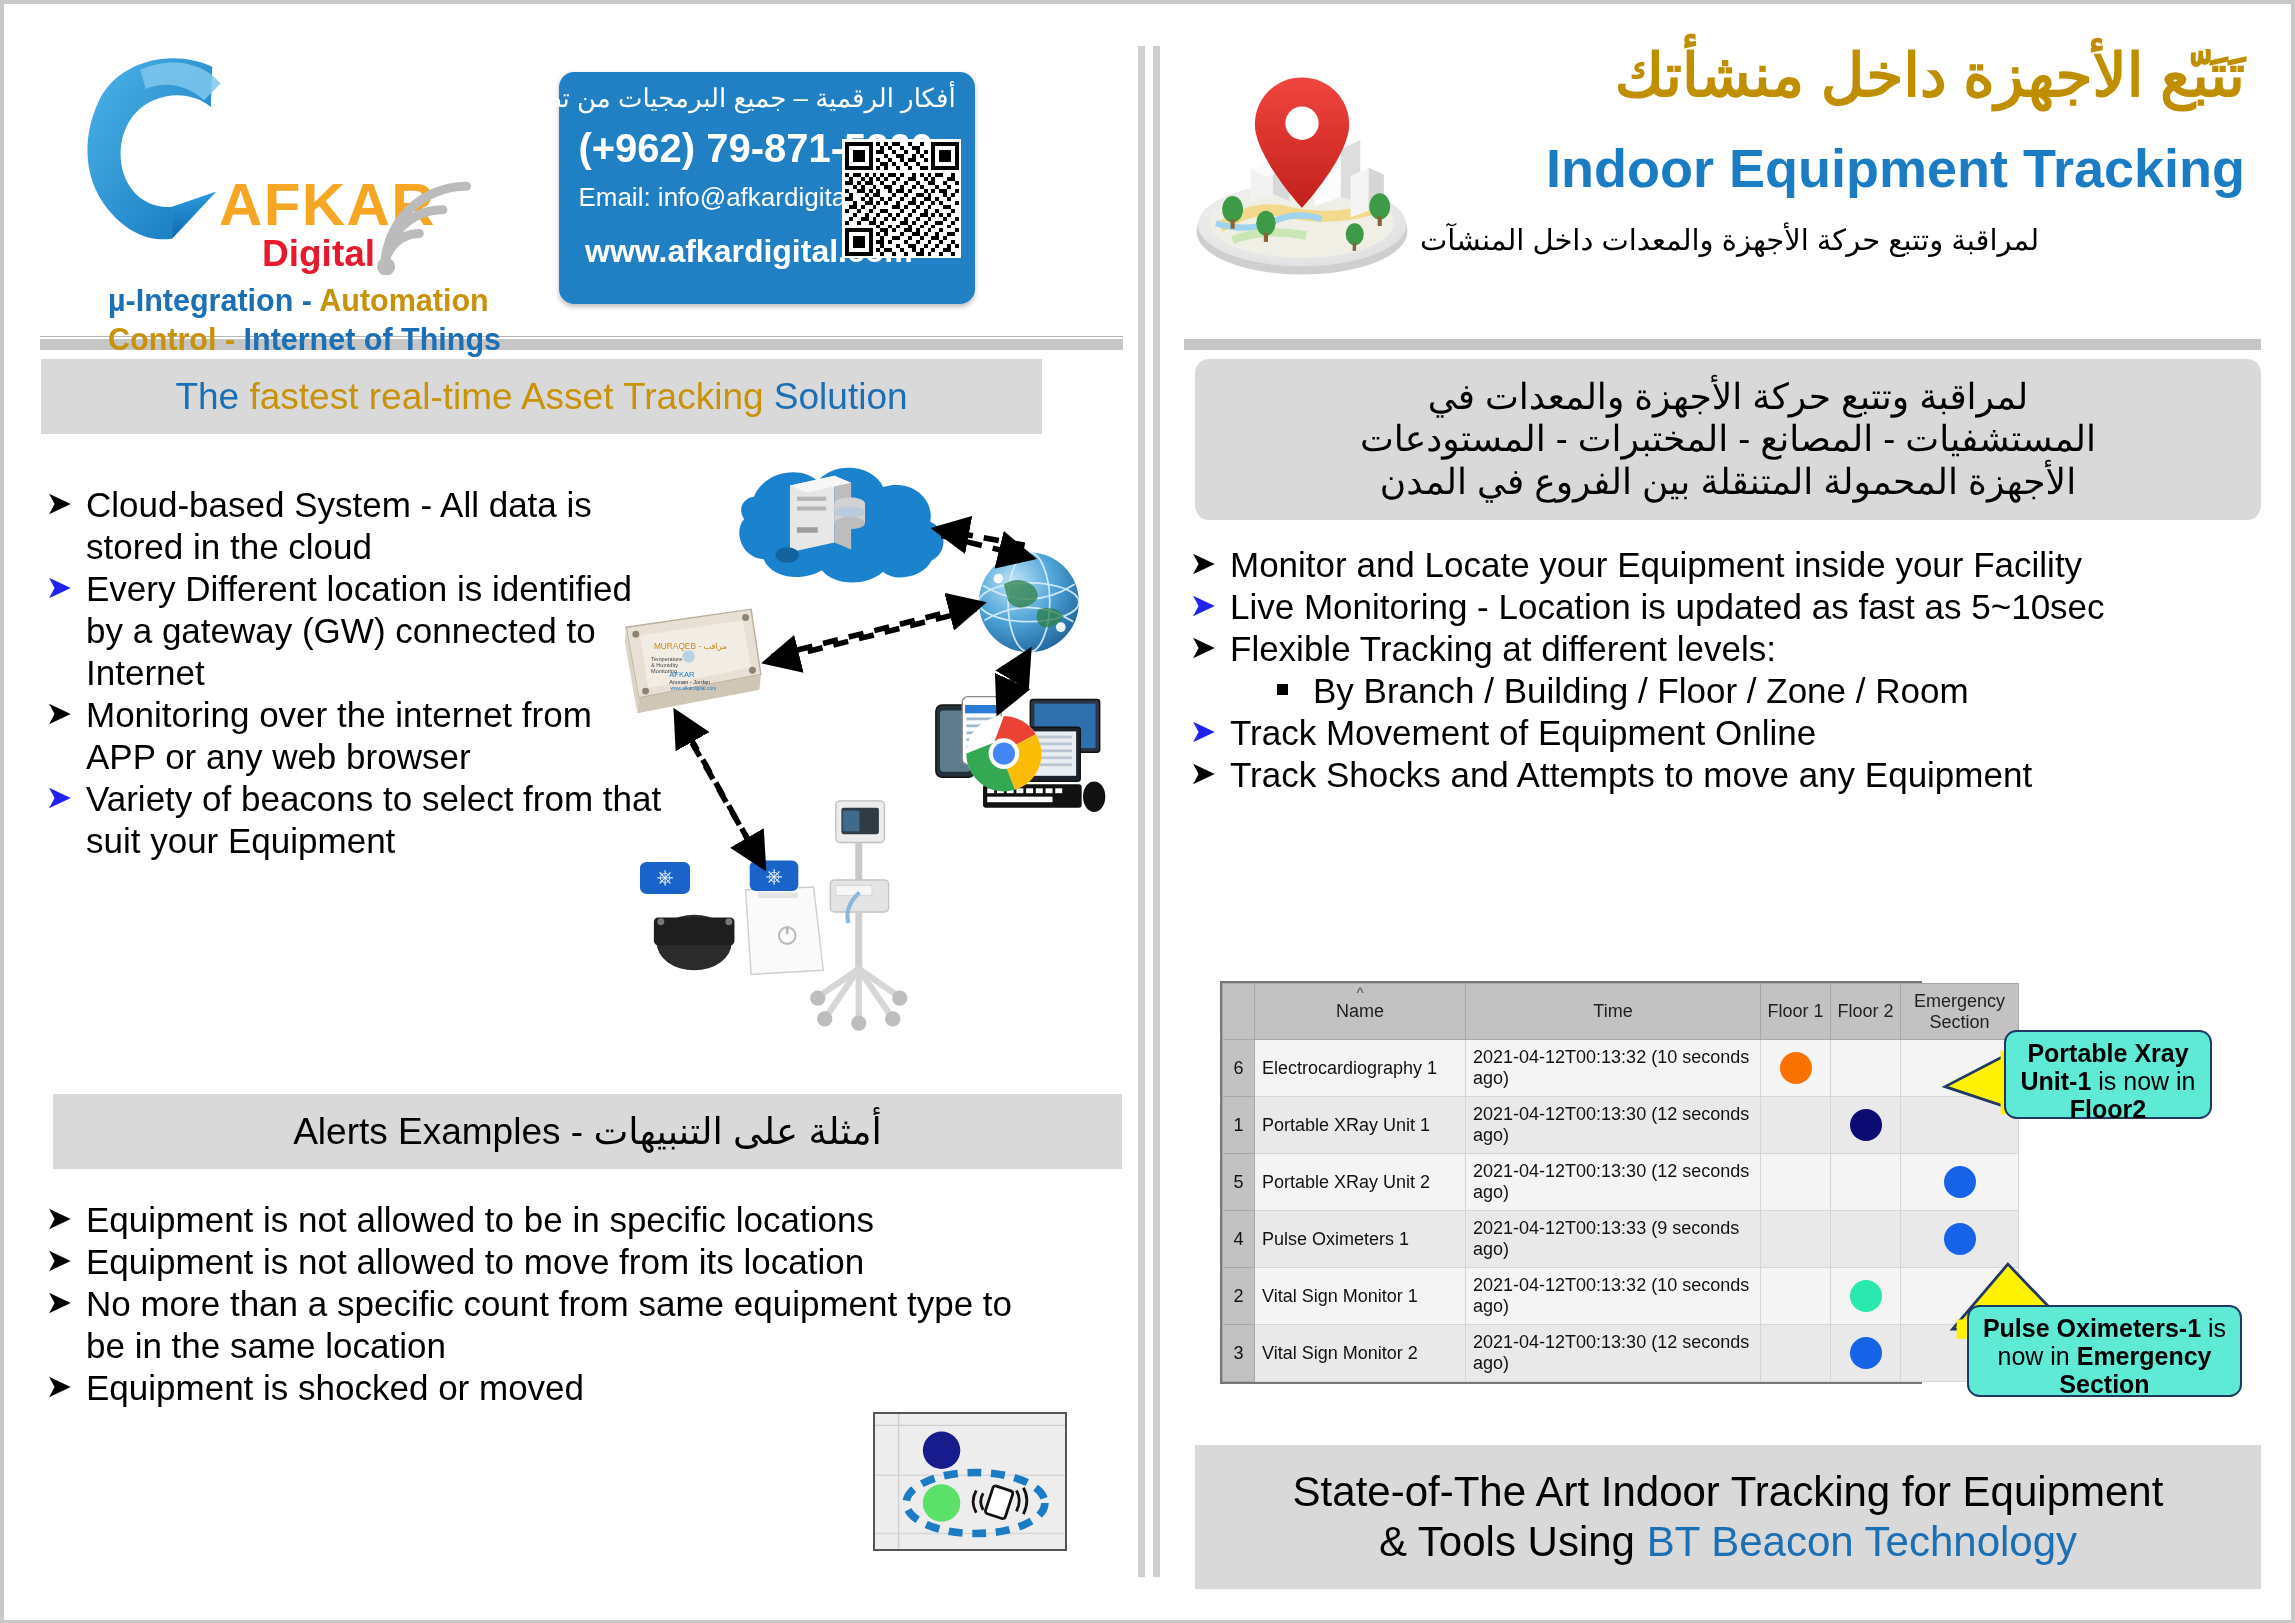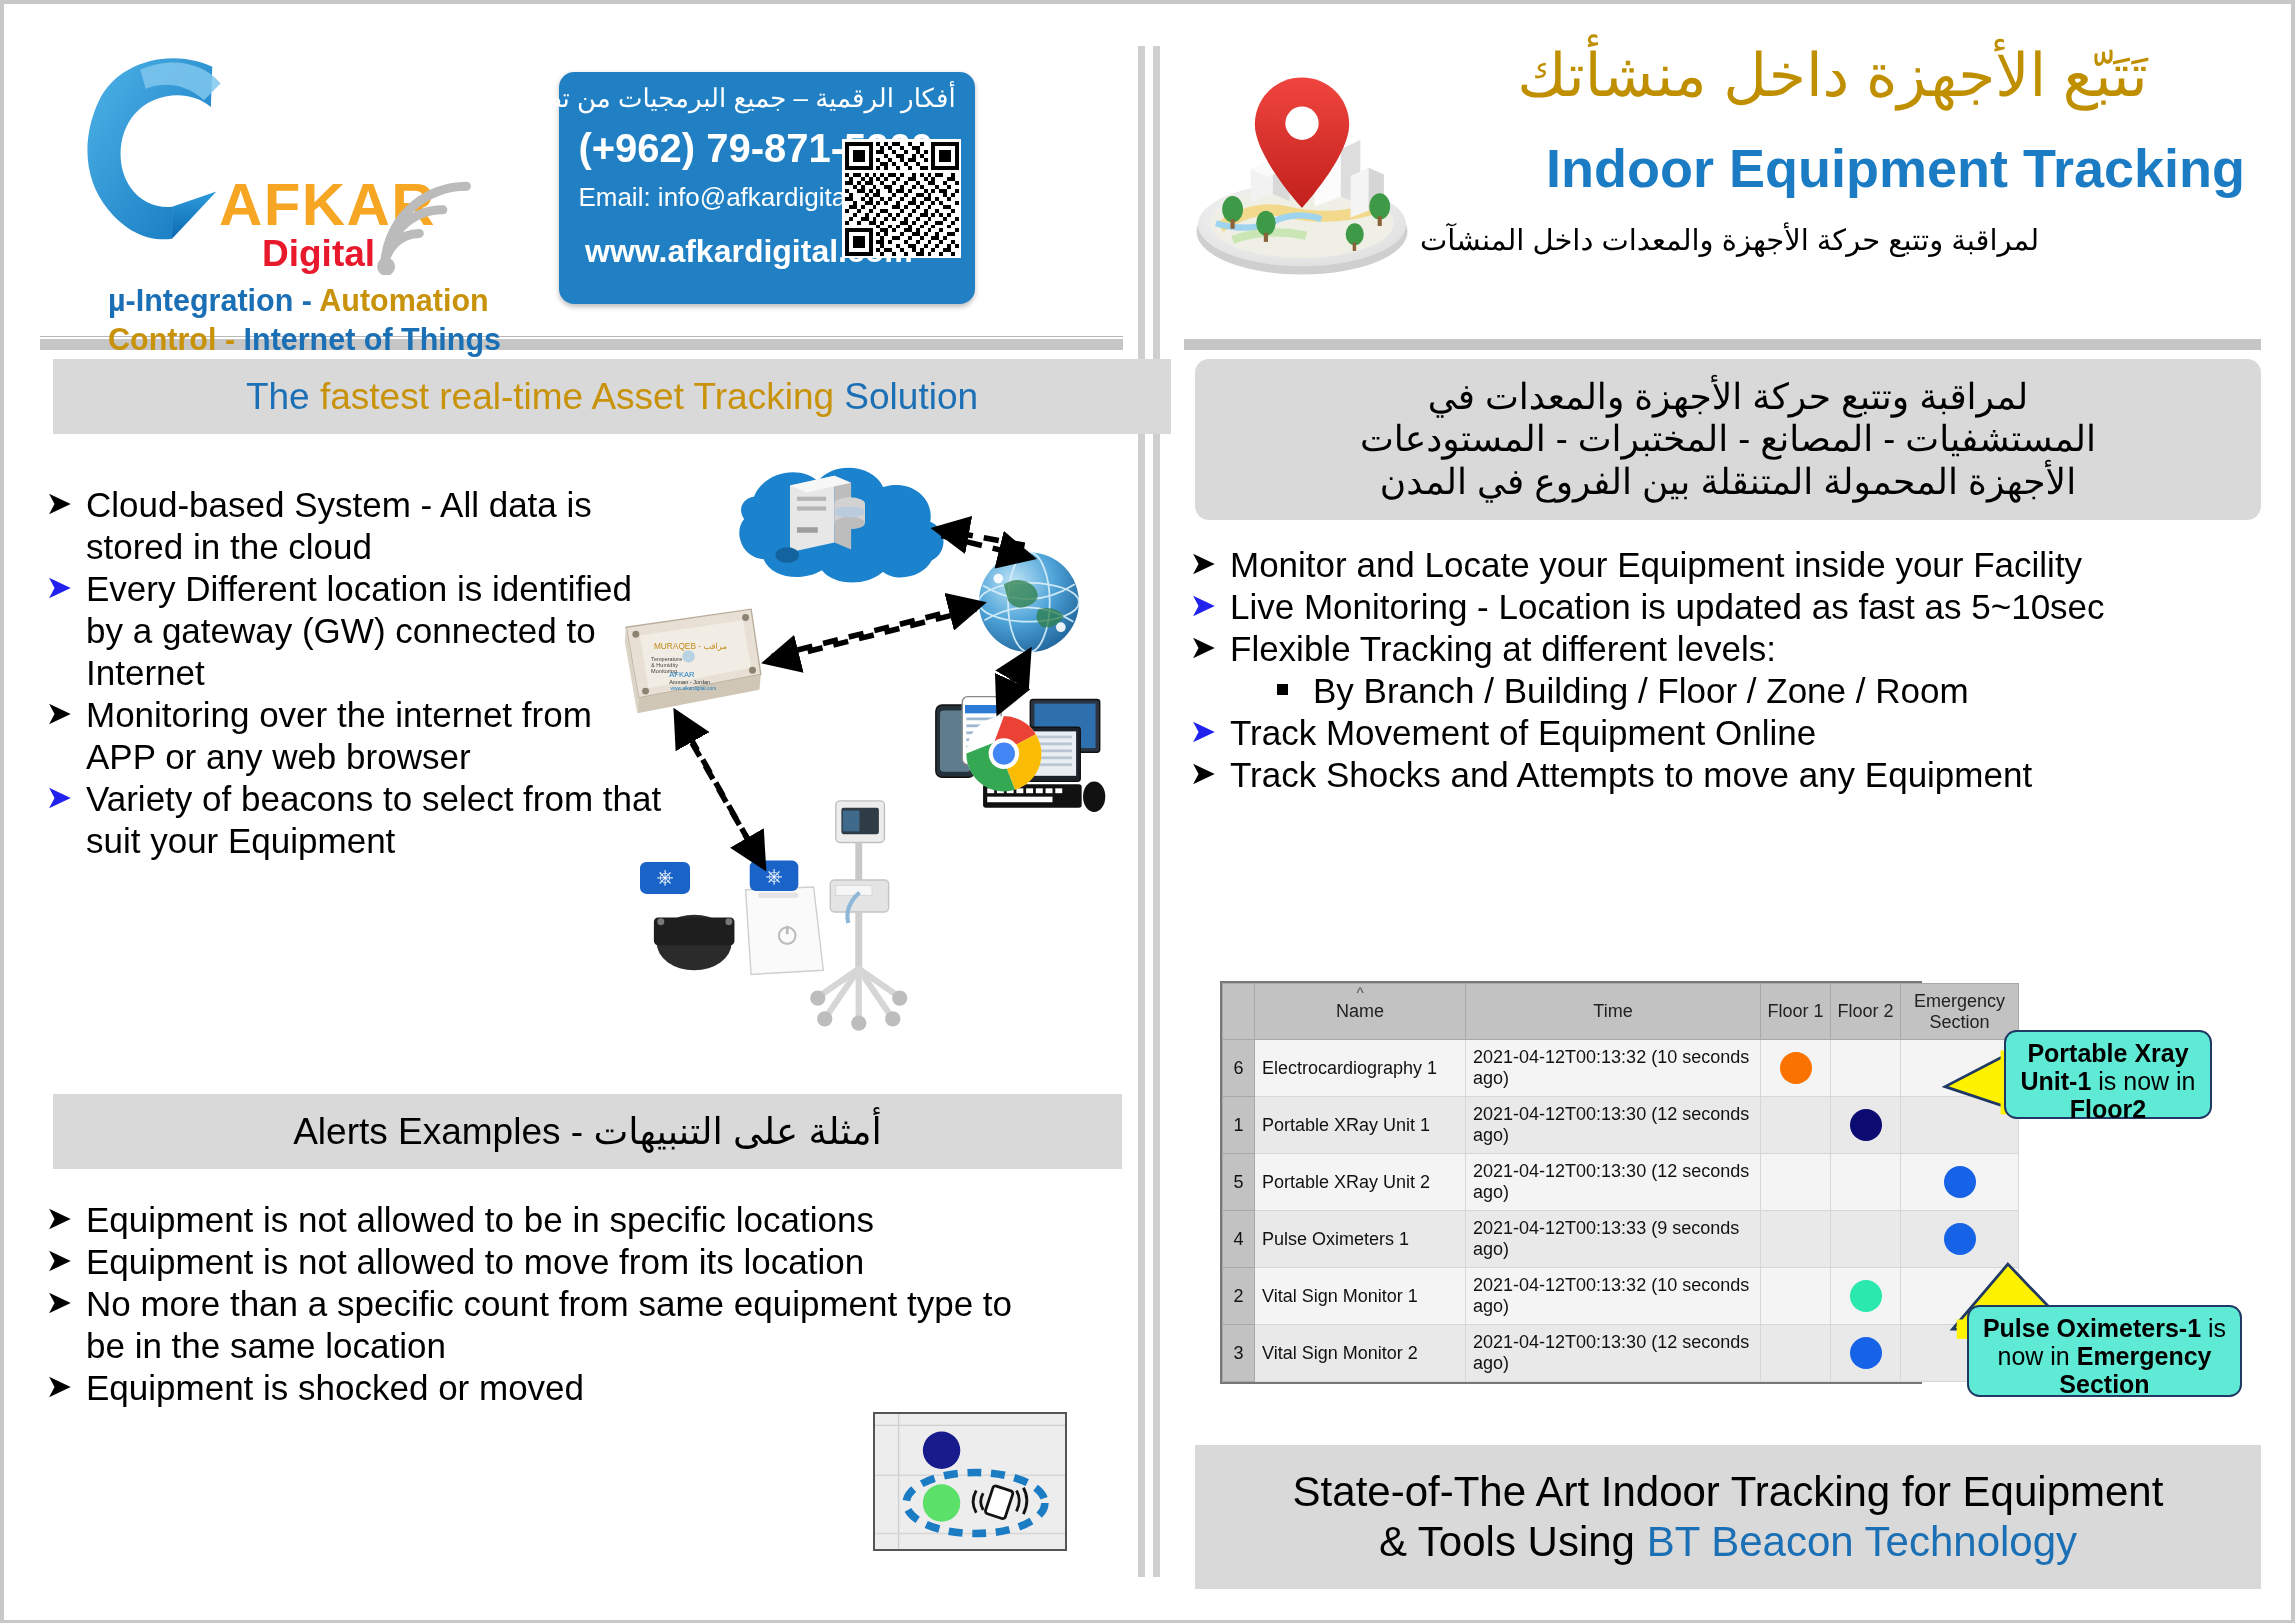--- a/index.html
+++ b/index.html
@@ -89,22 +89,22 @@
     background:#ffffff; padding:2.8px; box-sizing:border-box;
   }
   .qr svg { display:block; }
 
   
   .map-pin-ill {
     position:absolute; left:1180px; top:54px; width:236px; height:229px;
   }
   .hdr-ar-title {
     position:absolute; left:1416px; top:40px; right:46px;
-    text-align:center; direction:rtl;
-    color:#BF8F00; font-size:60px; font-weight:normal; line-height:1.05;
+    text-align:right; direction:rtl;
+    color:#BF8F00; font-size:60px; font-weight:bold; line-height:1.05;
     white-space:nowrap;
   }
   .hdr-en-title {
     position:absolute; left:1416px; top:136px; right:46px;
     text-align:right;
     color:#1B7CC4; font-size:54px; font-weight:bold; line-height:1.05;
     white-space:nowrap;
   }
   .hdr-ar-sub {
     position:absolute; left:1416px; top:221px; right:46px;
@@ -133,21 +133,21 @@
 
   .sub-bullet {
     position:relative; padding-left:83px; font-size:35px; line-height:1.2;
   }
   .sub-bullet .sq {
     position:absolute; left:47px; top:14px;
     width:11px; height:11px; background:#000;
   }
 
   
-  .lp-band1 { left:49px; top:355px; width:1118px; height:75px; }
+  .lp-band1 { left:37px; top:355px; width:1001px; height:75px; }
   .lp-band2 { left:49px; top:1090px; width:1069px; height:75px; }
 
   .lp-bullets-a { position:absolute; left:36px; top:480px; width:625px; }
   .lp-bullets-a li { margin-bottom:36px; }
 
   .lp-bullets-b { position:absolute; left:36px; top:1195px; width:1006px; }
   .lp-bullets-b li { margin-bottom:32px; }
 
   
   .diagram { position:absolute; left:611px; top:451px; width:500px; height:625px; }

